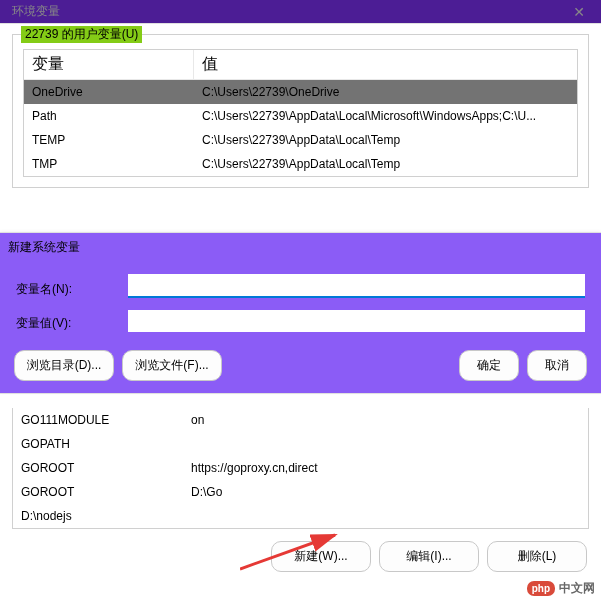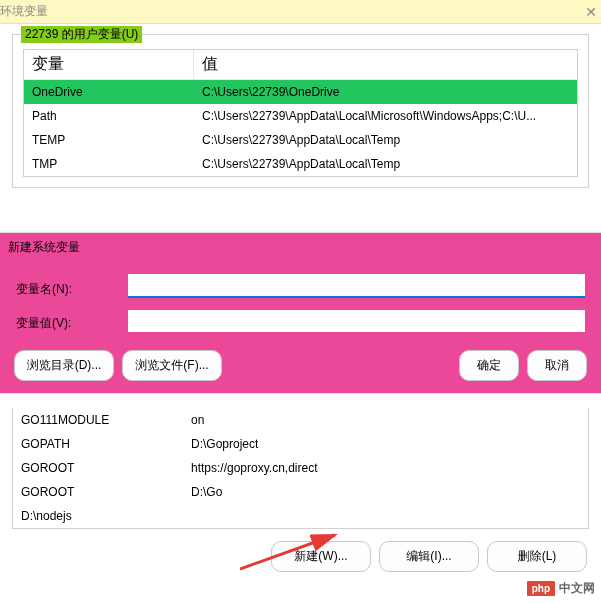--- a/index.html
+++ b/index.html
@@ -15,22 +15,22 @@
 }
 .dialog {
   width: 100%;
   height: 100%;
   position: relative;
 }
 .title-bar {
   display: flex;
   justify-content: space-between;
   align-items: center;
-  padding: 3px 0;
-  background: #fef9c3;
+  padding: 3px 12px;
+  background: #4c1d95;
   border-bottom: 1px solid #e0e0e0;
   color: #888;
   font-size: 12px;
 }
 .close-x {
   color: #888;
   font-size: 14px;
   padding: 0 4px;
 }
 .fieldset {
@@ -66,37 +66,37 @@
 }
 .th:first-child { width: 170px; flex-shrink: 0; }
 .th:last-child { flex: 1; border-right: none; }
 .table-body {
   min-height: 80px;
 }
 .row {
   display: flex;
   padding: 2px 0;
 }
-.row.selected { background: #22c55e; }
+.row.selected { background: #737373; }
 .td {
   padding: 3px 8px;
   font-size: 12px;
   white-space: nowrap;
   overflow: hidden;
   text-overflow: ellipsis;
 }
 .td:first-child { width: 170px; flex-shrink: 0; }
 .td:last-child { flex: 1; }
 
 .overlay-dialog {
   position: absolute;
   top: 232px;
   left: 0;
   right: 0;
-  background: #ec4899;
+  background: #8b5cf6;
   border-top: 1px solid #e0e0e0;
   border-bottom: 1px solid #e0e0e0;
   box-shadow: 0 -1px 3px rgba(0,0,0,0.05);
   padding-bottom: 8px;
 }
 .overlay-title {
   padding: 6px 8px 12px 8px;
   font-size: 12px;
 }
 .form-row {
@@ -172,21 +172,21 @@
   align-items: center;
   gap: 4px;
   pointer-events: none;
 }
 .wm-badge {
   background: #d94a3a;
   color: #fff;
   font-size: 10px;
   font-weight: bold;
   padding: 2px 5px;
-  border-radius: 1px;
+  border-radius: 7px;
 }
 .wm-text {
   color: #666;
   font-size: 12px;
   font-weight: bold;
 }
 </style>
 </head>
 <body>
 
@@ -248,21 +248,20 @@
 
   <div class="sys-table-area">
     <div class="sys-table">
       <div class="table-body" id="sys-rows">
           <div class="row">
             <div class="td">GO111MODULE</div>
             <div class="td">on</div>
           </div>
           <div class="row">
             <div class="td">GOPATH</div>
-            <div class="td">D:\Goproject</div>
           </div>
           <div class="row">
             <div class="td">GOROOT</div>
             <div class="td">https://goproxy.cn,direct</div>
           </div>
           <div class="row">
             <div class="td">GOROOT</div>
             <div class="td">D:\Go</div>
           </div>
           <div class="row">

